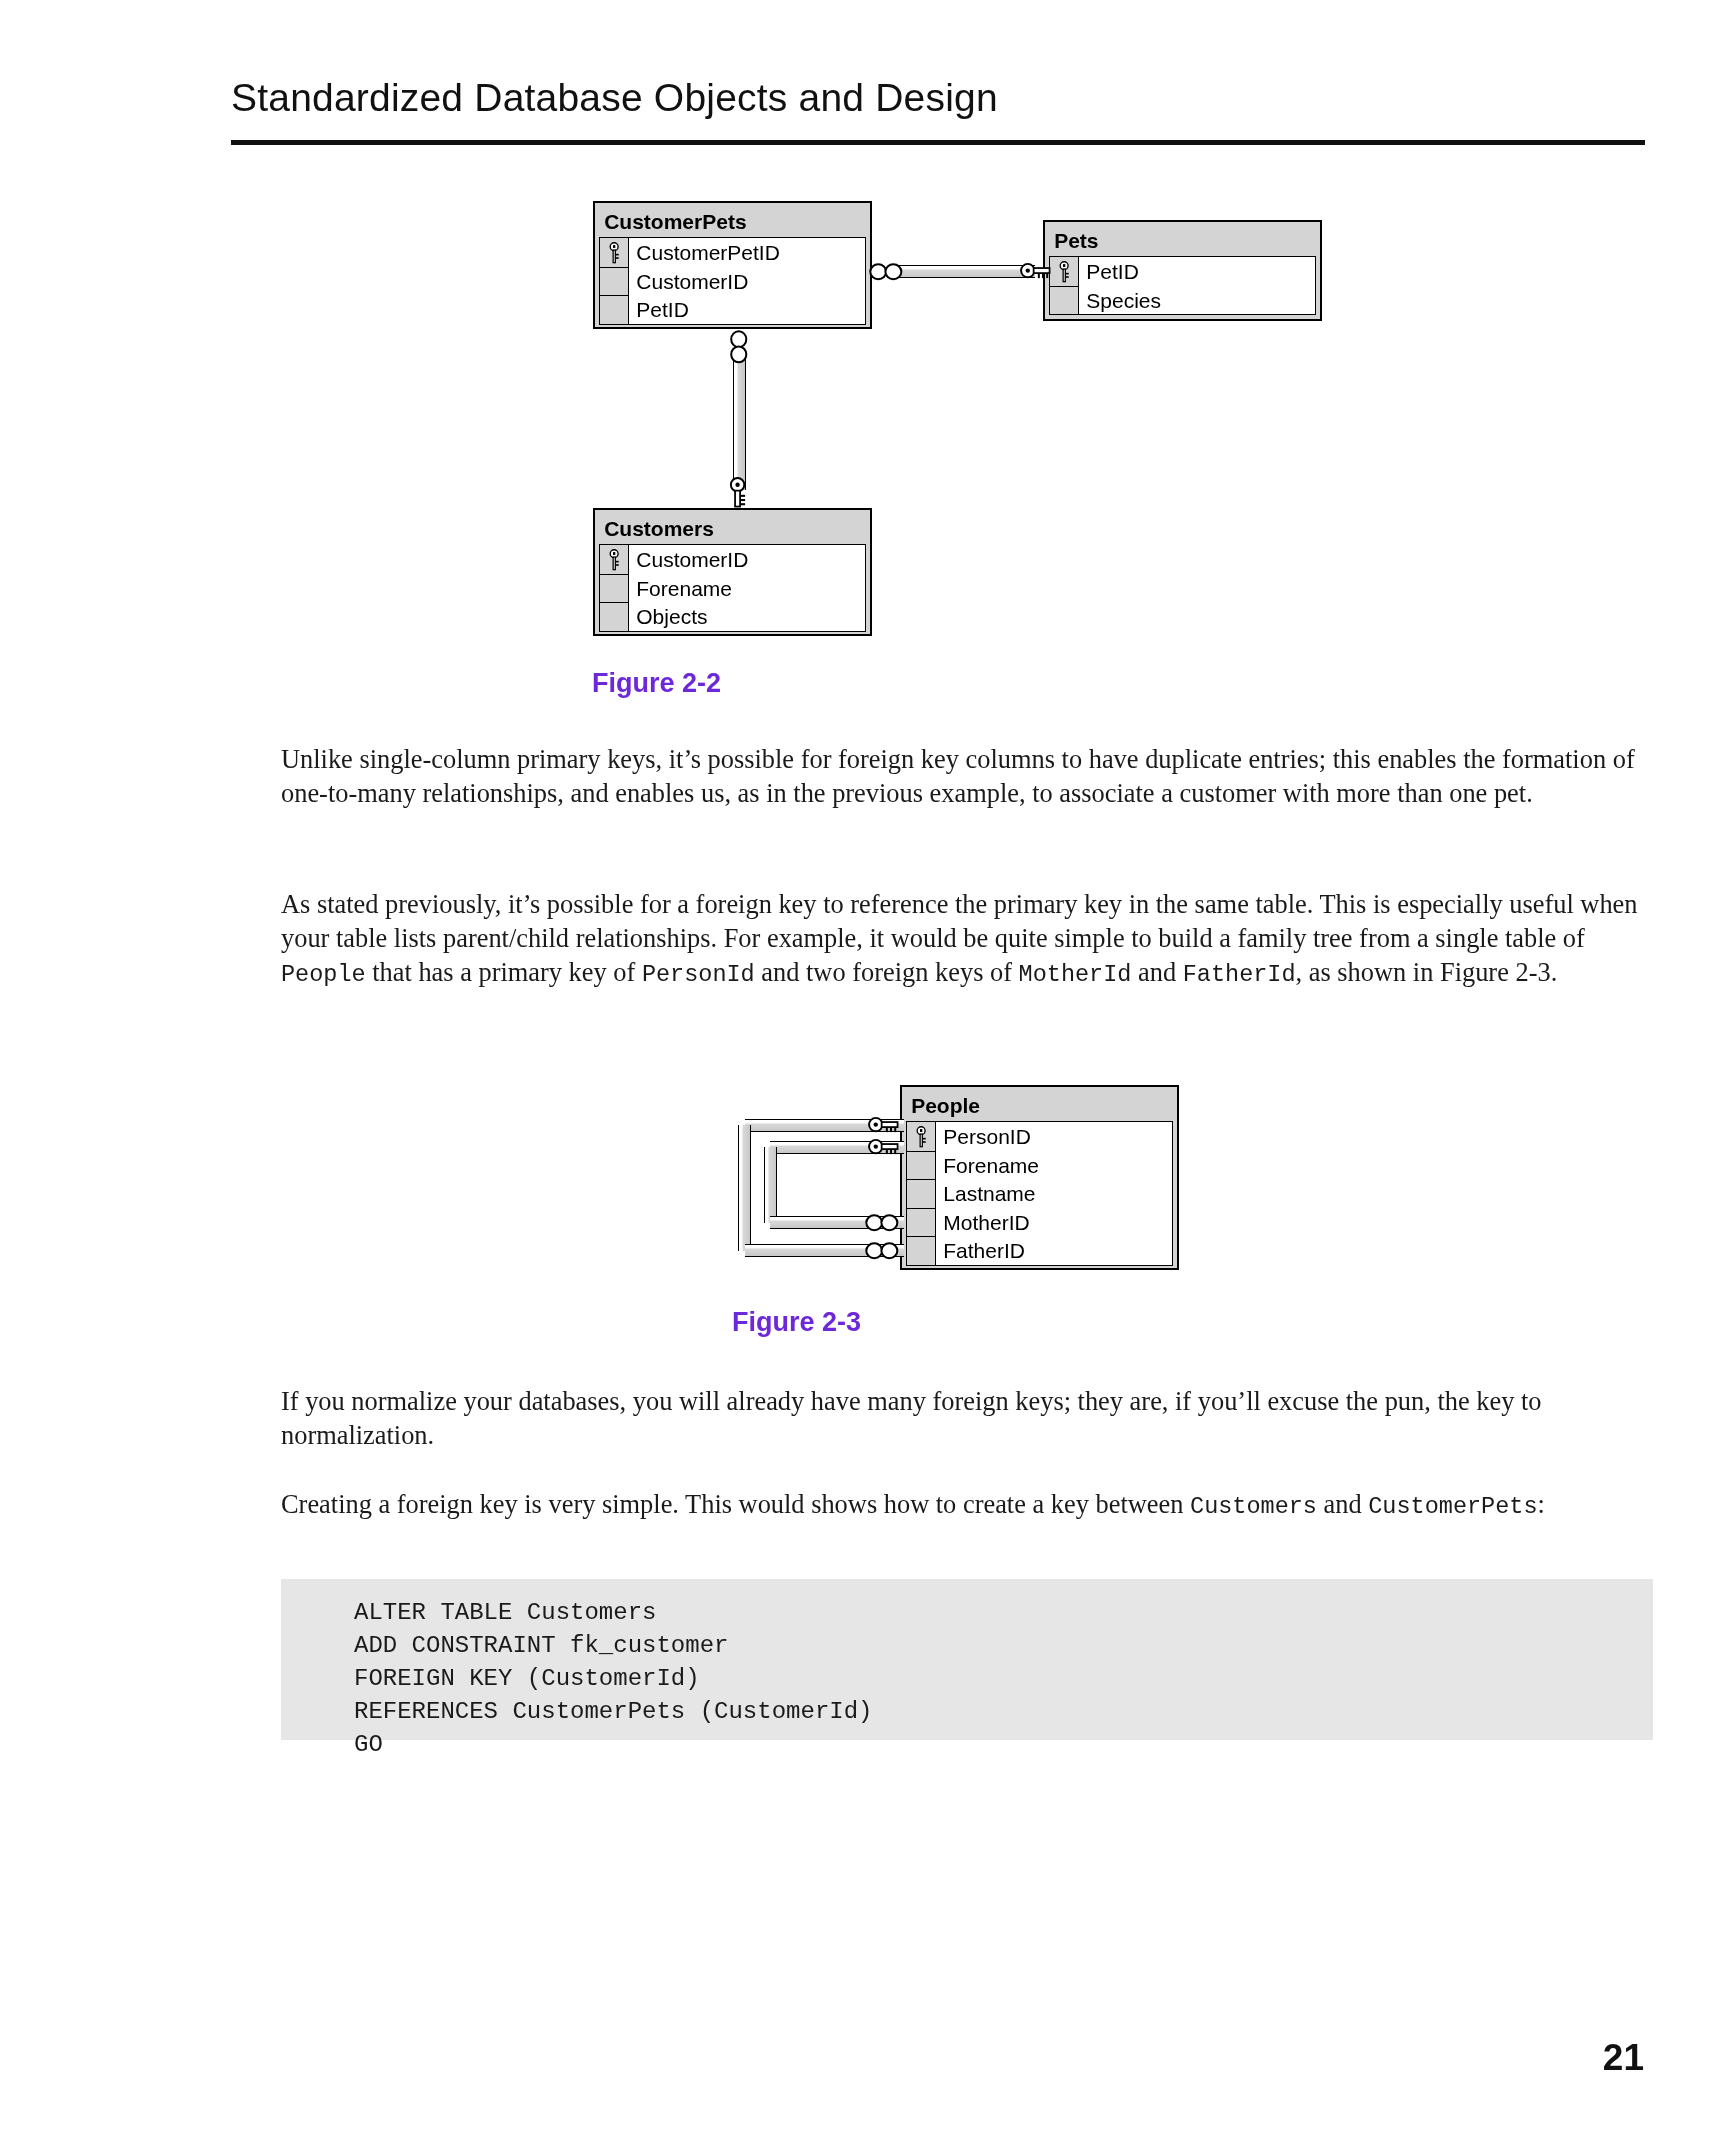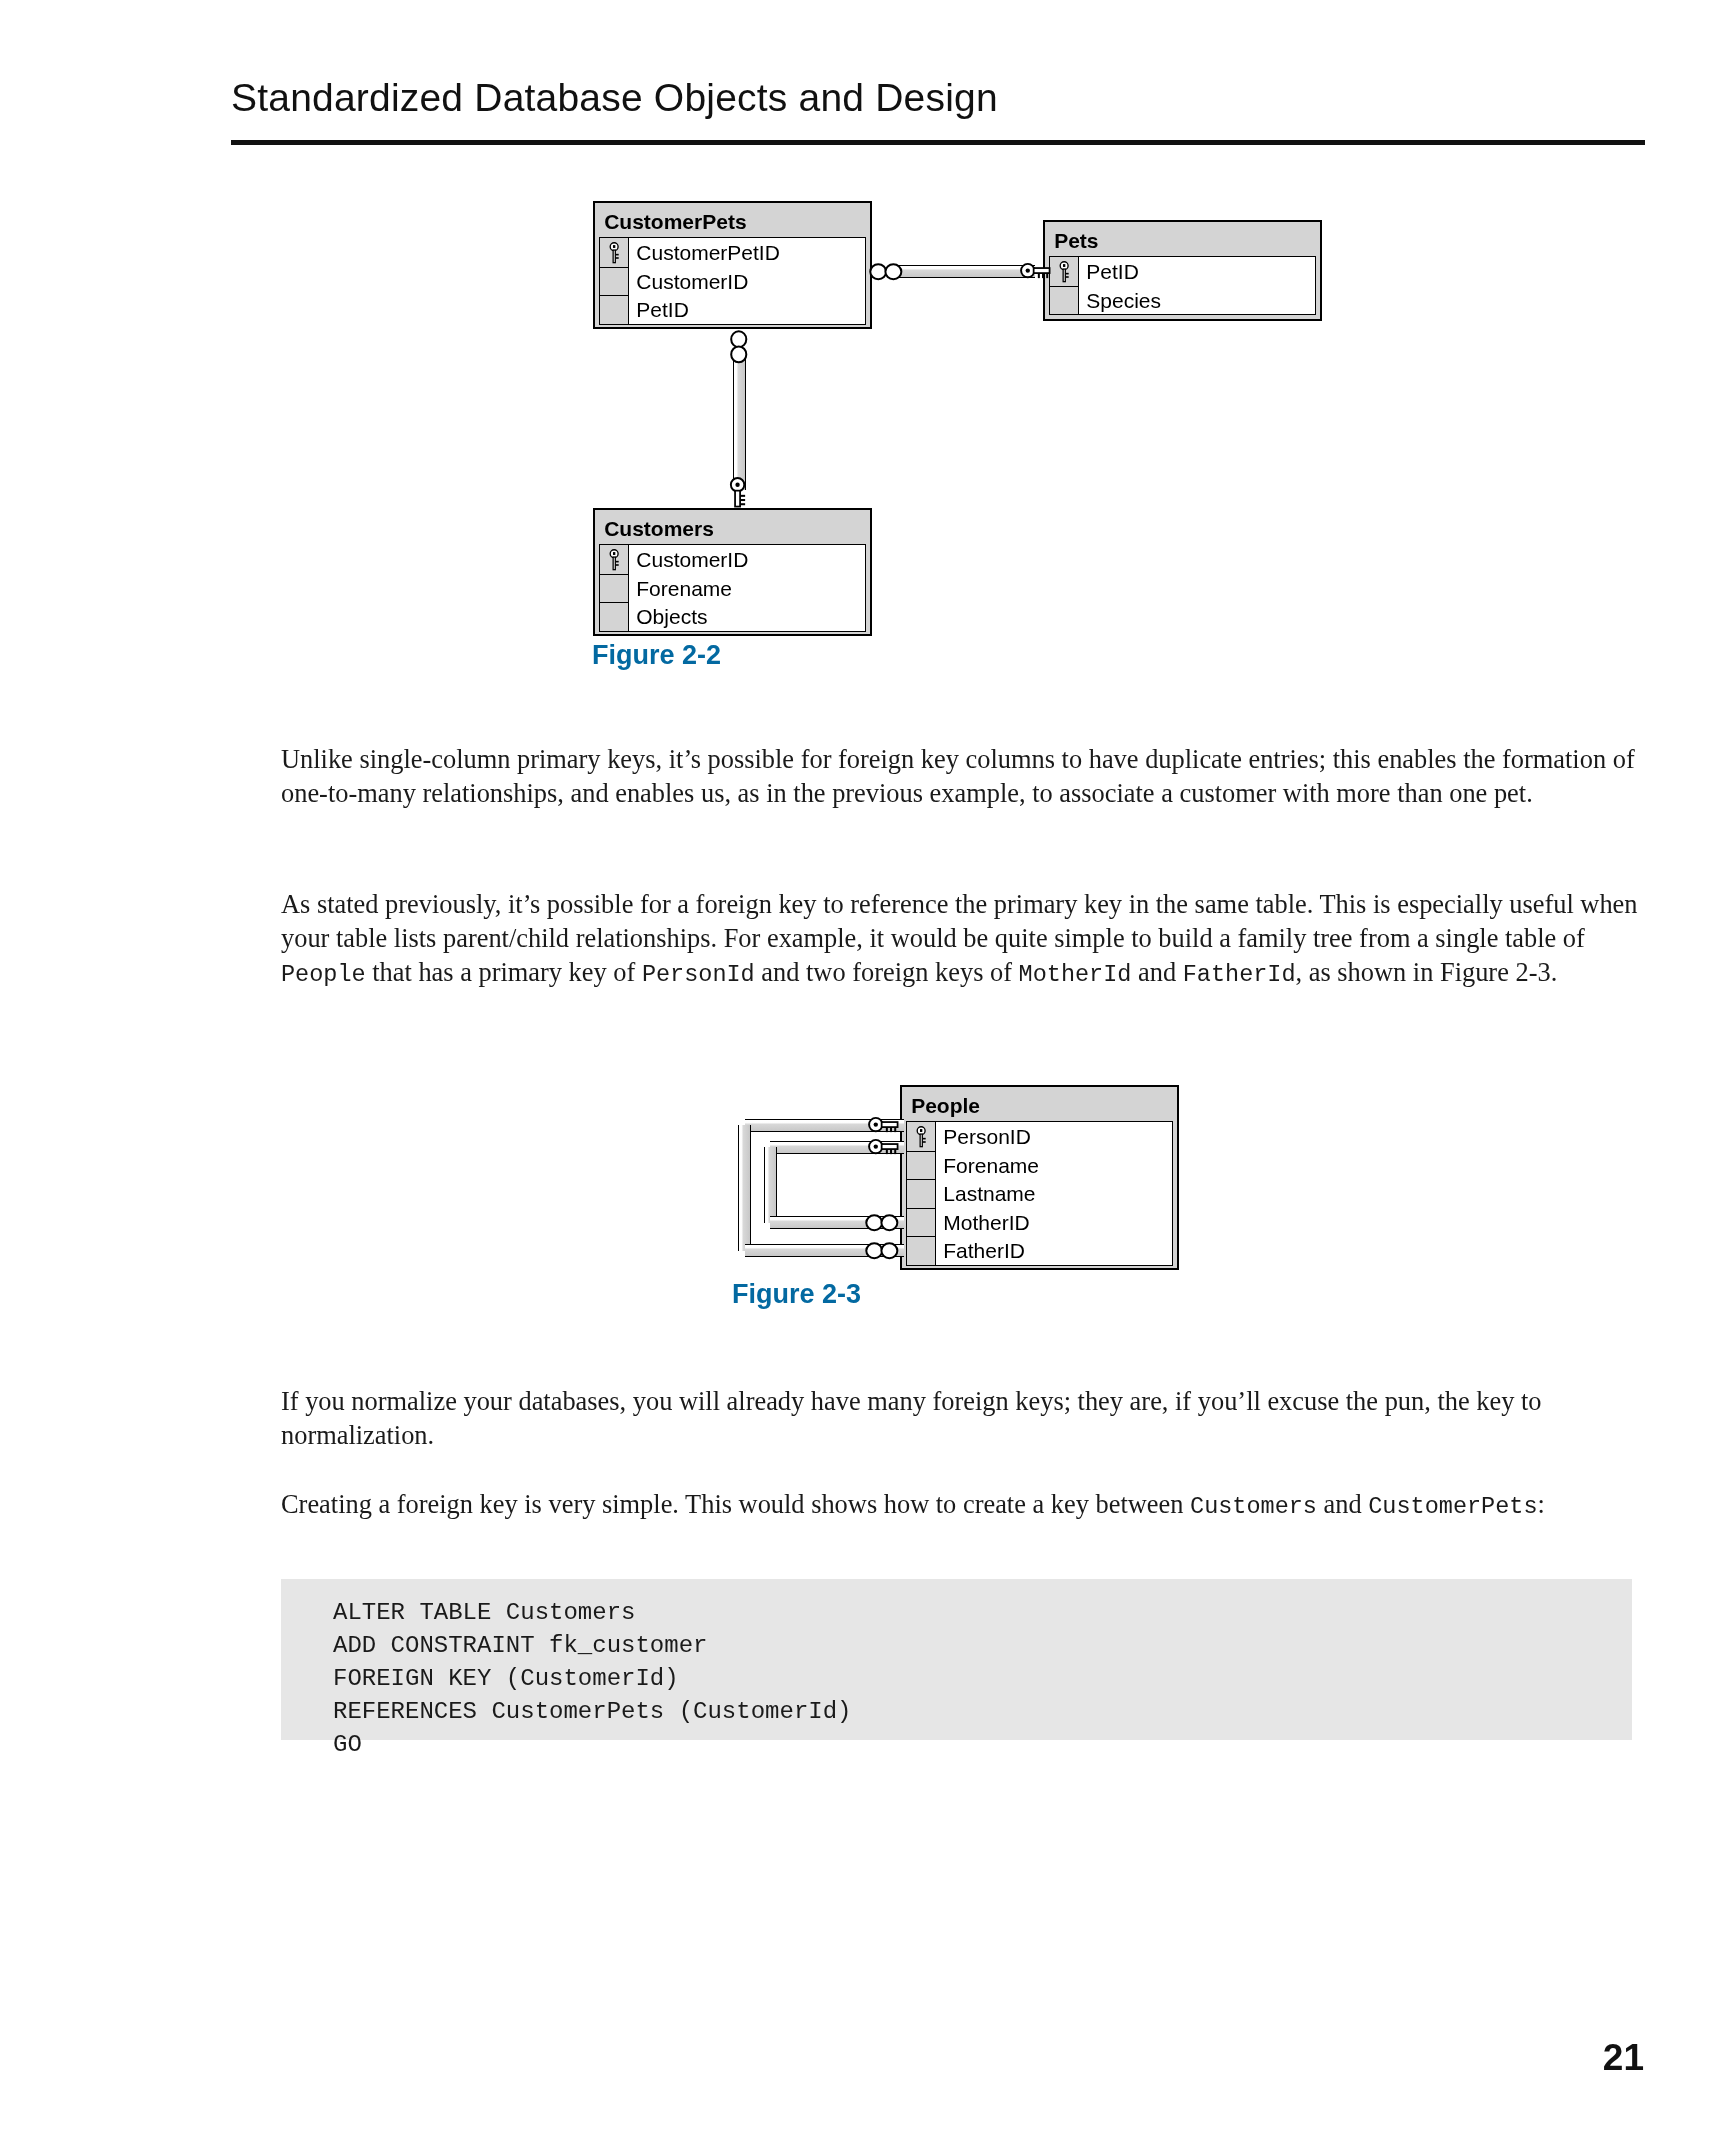--- a/index.html
+++ b/index.html
@@ -12,21 +12,21 @@
       letter-spacing:0.2px;color:#111;white-space:nowrap;}
   #header-rule{position:absolute;left:231px;top:140px;width:1414px;height:5px;background:#111;}
 
   
   .para{position:absolute;left:281px;width:1359px;font-size:26.4px;line-height:34px;
         color:#1a1a1a;text-align:left;}
   .para .mono{font-family:"Liberation Mono",monospace;font-size:23.5px;letter-spacing:0px;}
 
   
   .fig-caption{position:absolute;font-family:"Liberation Sans",sans-serif;
-        font-weight:bold;font-size:27px;color:#0369a1;}
+        font-weight:bold;font-size:27px;color:#6d28d9;margin-top:28px;}
 
   
   .er-table{position:absolute;background:#d4d4d4;border:2.5px solid #000;
         box-sizing:border-box;padding:3.4px 4.2px 4.2px 4.2px;}
   .er-title{font-family:"Liberation Sans",sans-serif;font-weight:bold;
         font-size:21px;color:#000;padding:2.5px 0 3.4px 5px;line-height:25px;}
   .er-rows{border:1.7px solid #000;background:#fff;box-sizing:border-box;}
   .er-row{display:flex;align-items:stretch;height:28.5px;box-sizing:border-box;}
   .er-row + .er-row .er-gutter{border-top:1.7px solid #000;}
   .er-gutter{width:28.5px;min-width:28.5px;background:#d4d4d4;border-right:1.7px solid #000;
@@ -38,21 +38,21 @@
   
   .pipe-h{position:absolute;background:linear-gradient(to bottom,#fff 0%,#fff 22%,#d8d8d8 40%,#c8c8c8 100%);
         border-top:1.7px solid #000;border-bottom:1.7px solid #000;box-sizing:border-box;}
   .pipe-v{position:absolute;background:linear-gradient(to right,#fff 0%,#fff 22%,#d8d8d8 40%,#c8c8c8 100%);
         border-left:1.7px solid #000;border-right:1.7px solid #000;box-sizing:border-box;}
   .crow{position:absolute;}
   .connector-key{position:absolute;}
 
   
   #code-block{position:absolute;left:281px;top:1579px;width:1351px;height:161px;
-        background:#e6e6e6;}
+        background:#e6e6e6;padding-left:21px;}
   #code-block pre{margin:0;padding:17px 0 0 52px;font-family:"Liberation Mono",monospace;
         font-size:24px;line-height:33px;color:#1a1a1a;white-space:pre;}
 
   
   #page-number{position:absolute;right:74px;top:2037px;font-family:"Liberation Sans",sans-serif;
         font-weight:bold;font-size:37px;color:#111;}
 </style>
 </head>
 <body>
 

